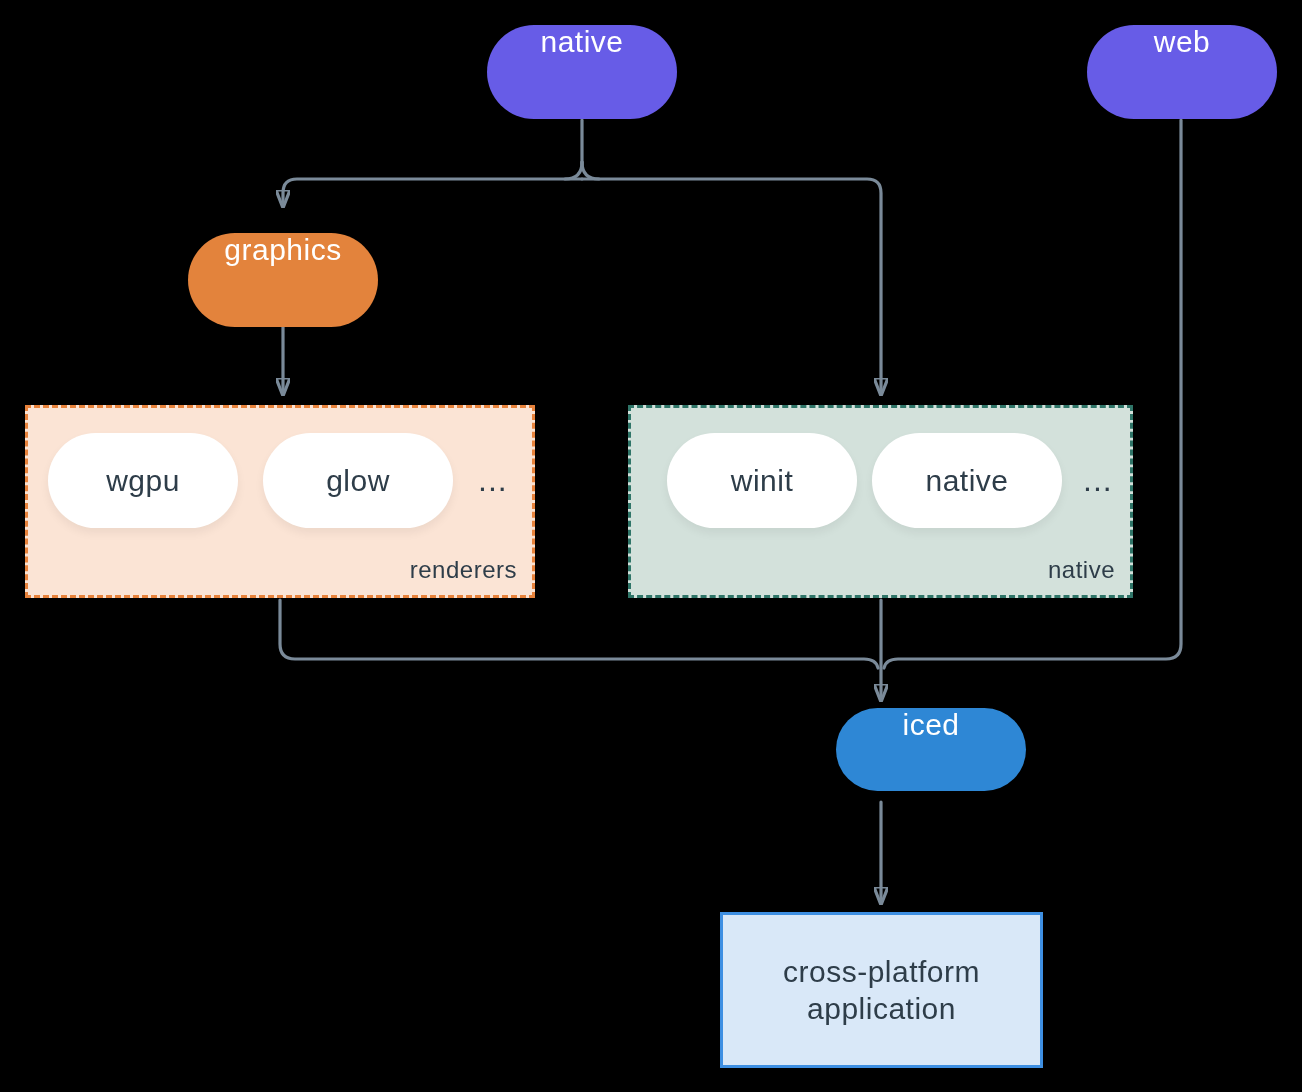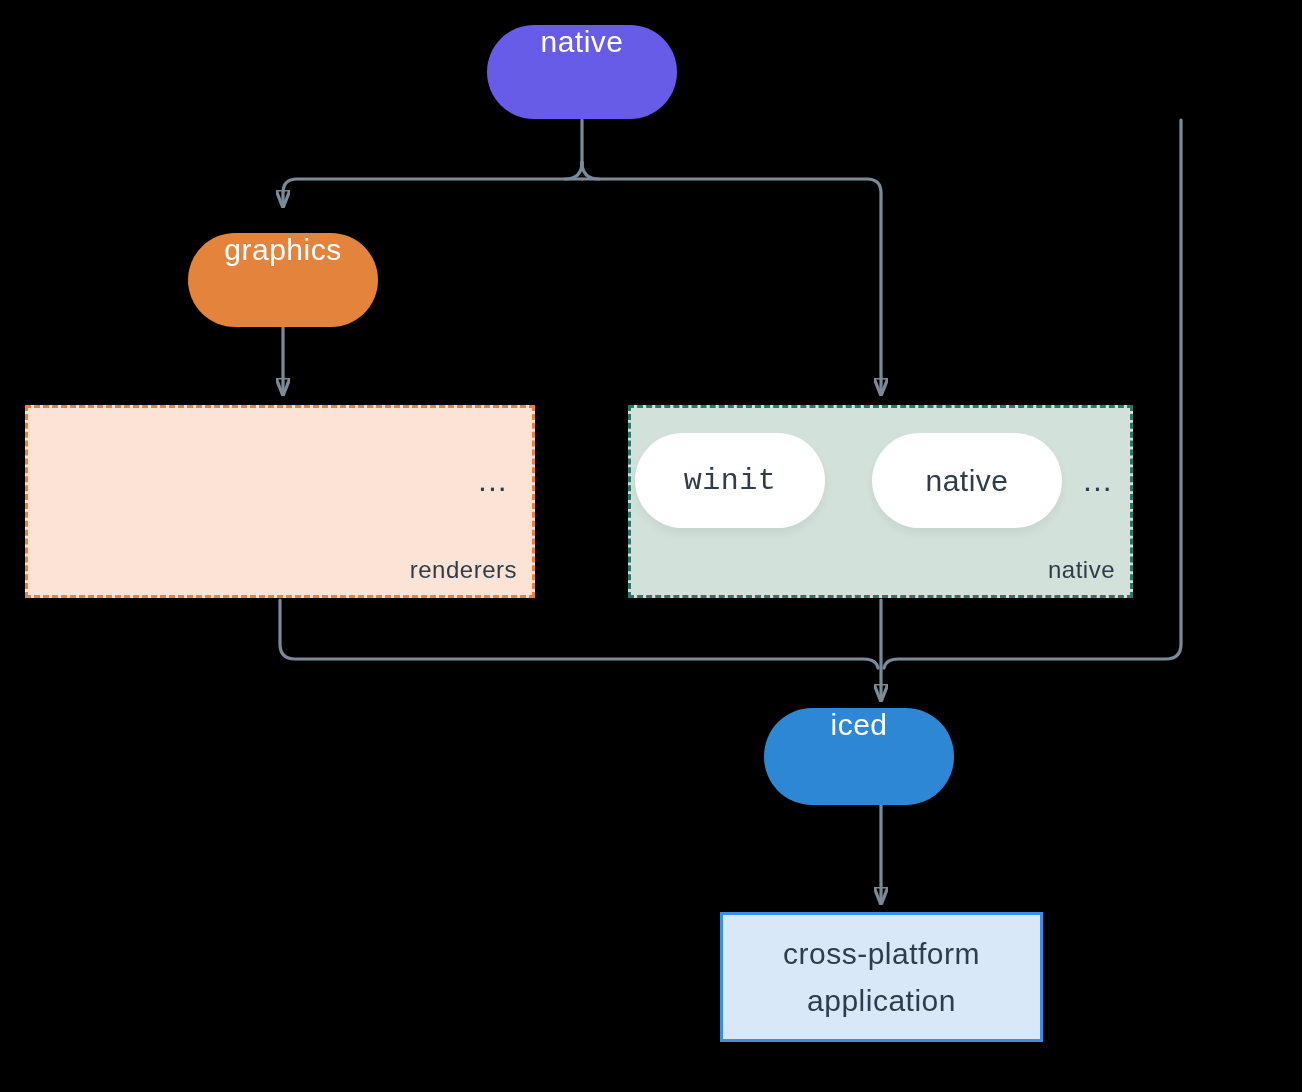--- a/index.html
+++ b/index.html
@@ -33,21 +33,21 @@
     border-radius:48px;
     font-size:30px;letter-spacing:.5px;
     color:#ffffff;
   }
   .pill.purple{background:var(--purple);}
   .pill.orange{background:var(--orange);margin-top:16px;}
   .pill.blue{background:var(--blue);}
   .pill-native{left:487px;top:25px;width:190px;height:94px;}
   .pill-web{left:1087px;top:25px;width:190px;height:94px;}
   .pill-graphics{left:188px;top:217px;width:190px;height:94px;}
-  .pill-iced{left:764px;top:708px;width:190px;height:97px;}
+  .pill-iced{left:836px;top:708px;width:190px;height:83px;}
   .group{
     position:absolute;
     width:510px;height:193px;
     border-width:3px;border-style:dashed;
   }
   .group-renderers{
     left:25px;top:405px;
     background:var(--renderers-fill);
     border-color:var(--renderers-border);
   }
@@ -59,40 +59,40 @@
   .inner-pill{
     position:absolute;top:25px;
     width:190px;height:95px;
     background:#ffffff;border-radius:48px;
     display:flex;align-items:center;justify-content:center;
     font-size:30px;letter-spacing:.5px;color:var(--dark);
     box-shadow:0 5px 10px rgba(0,0,0,0.06);
   }
   .group-renderers .inner-pill.p1{left:20px;}
   .group-renderers .inner-pill.p2{left:235px;}
-  .group-shells .inner-pill.p1{left:4px;font-family:Liberation Mono, monospace;}
+  .group-shells .inner-pill.p1{left:36px;}
   .group-shells .inner-pill.p2{left:241px;}
   .ellipsis{
     position:absolute;top:25px;height:95px;
     display:flex;align-items:center;
     font-size:32px;color:var(--dark);letter-spacing:1px;
   }
   .group-renderers .ellipsis{left:450px;}
   .group-shells .ellipsis{left:452px;}
   .group-label{
     position:absolute;right:15px;bottom:11px;
     font-size:24px;color:var(--dark);letter-spacing:.5px;margin-left:43px;
   }
   .app-box{
     position:absolute;left:720px;top:912px;
-    width:323px;height:130px;
+    width:323px;height:156px;
     background:var(--app-fill);
     border:3px solid var(--app-border);
     display:flex;align-items:center;justify-content:center;text-align:center;
-    font-size:30px;line-height:47px;letter-spacing:.5px;color:var(--dark);
+    font-size:30px;line-height:37px;letter-spacing:.5px;color:var(--dark);
     padding:0 14px;
   }
 </style>
 </head>
 <body>
 
 <div class="canvas">
 
   <svg class="edges" viewBox="0 0 1302 1092" xmlns="http://www.w3.org/2000/svg">
     <defs>
@@ -110,26 +110,35 @@
     <path d="M 280 600 L 280 644 Q 280 659 295 659 L 864 659 Q 876 659 878 668"></path>
     <path d="M 1181 120 L 1181 644 Q 1181 659 1166 659 L 898 659 Q 886 659 884 668"></path>
     <path marker-end="url(#arrow)" d="M 881 600 L 881 698"></path>
     <path marker-end="url(#arrow)" d="M 881 802 L 881 901"></path>
   </svg>
 
   <div class="pill purple pill-native">
     <span>native</span>
   </div>
 
+  <div class="pill purple pill-web">
+    <span>web</span>
+  </div>
 
   <div class="pill orange pill-graphics">
     <span>graphics</span>
   </div>
 
   <div class="group group-renderers">
+    <div class="inner-pill p1">
+      <span>wgpu</span>
+    </div>
+    <div class="inner-pill p2">
+      <span>glow</span>
+    </div>
     <div class="ellipsis">...</div>
     <div class="group-label">renderers</div>
   </div>
 
   <div class="group group-shells">
     <div class="inner-pill p1">
       <span>winit</span>
     </div>
     <div class="inner-pill p2">
       <span>native</span>

